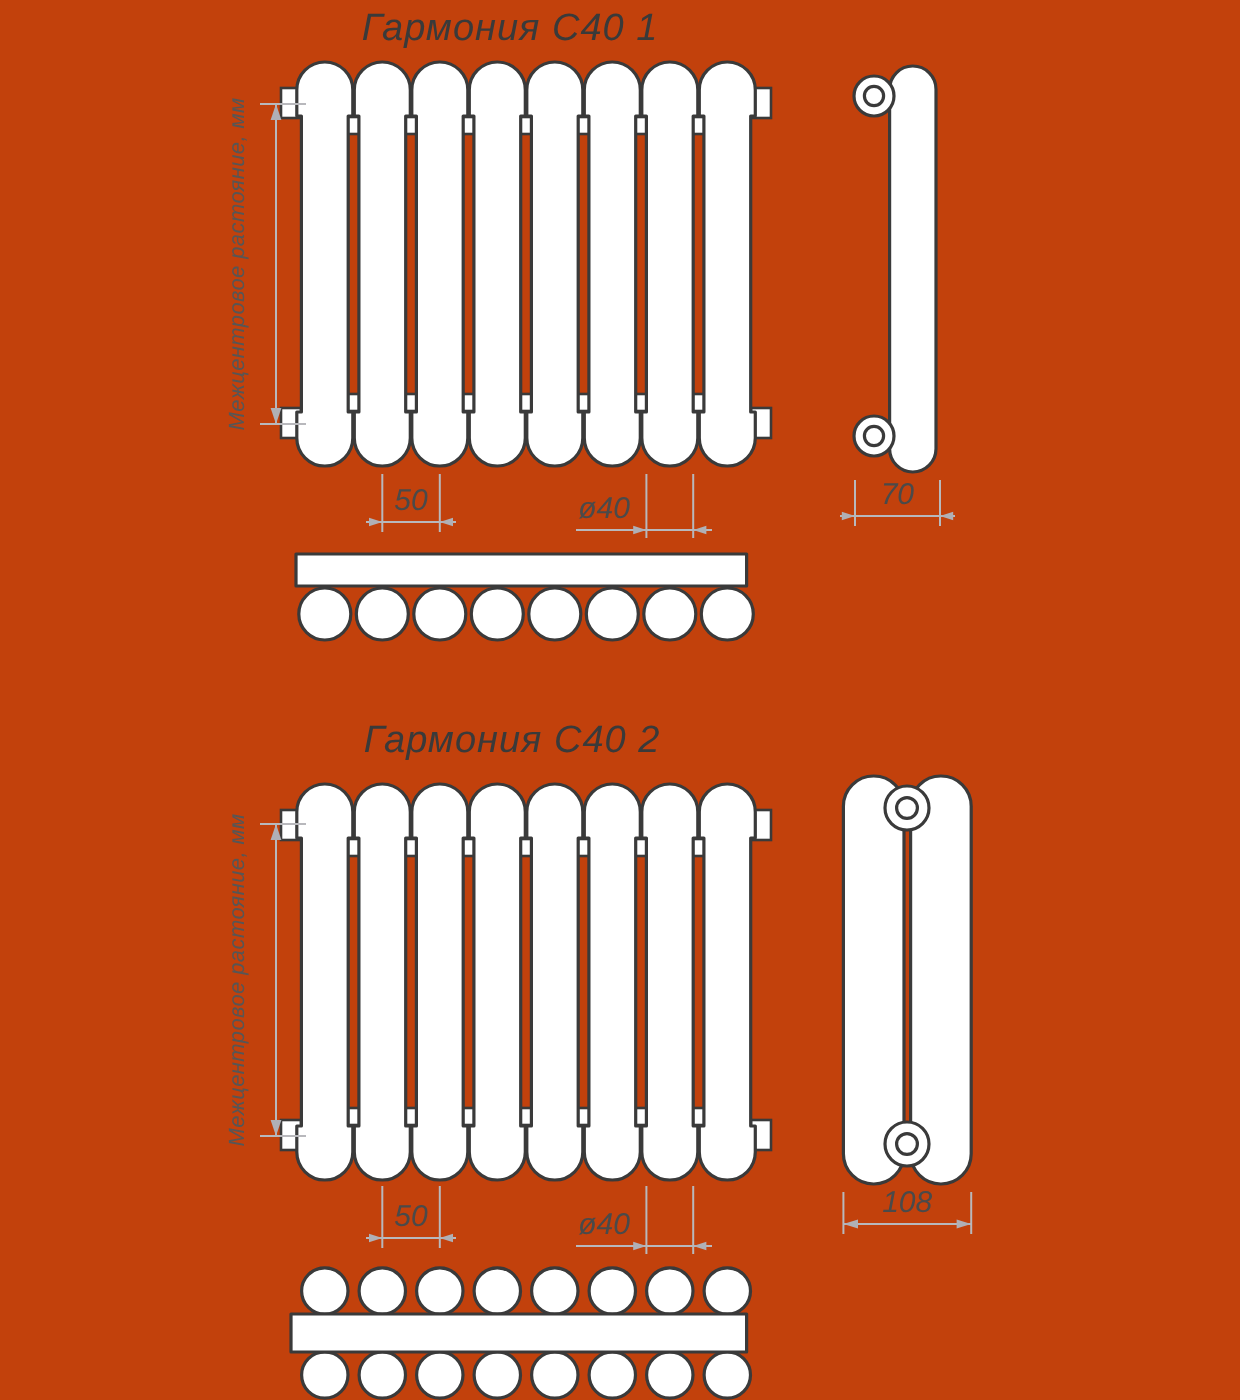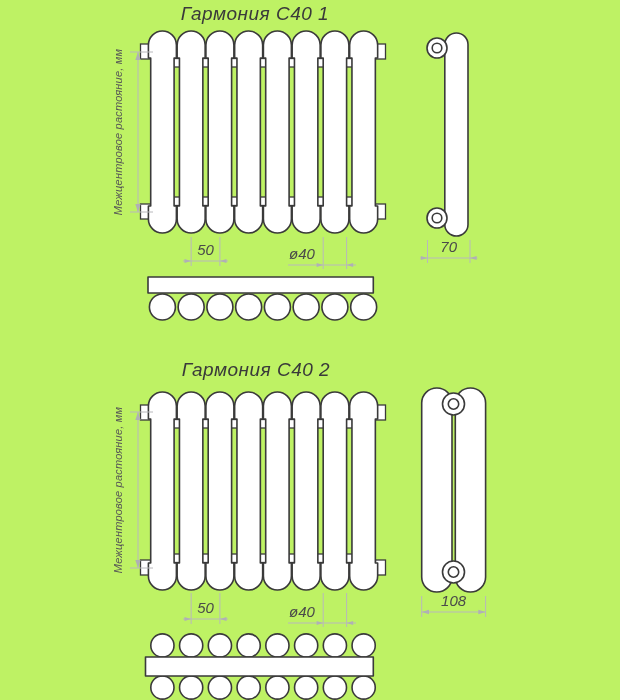--- a/index.html
+++ b/index.html
@@ -1,16 +1,16 @@
 <!DOCTYPE html>
 <html><head>
 <meta charset="utf-8">
 <style>
   html,body{margin:0;padding:0;background:#ffffff;}
-  .canvas{position:relative;width:620px;height:700px;background:#bef264;overflow:hidden;
+  .canvas{position:relative;width:620px;height:700px;background:#c2410c;overflow:hidden;
           font-family:"Liberation Sans",sans-serif;}
   svg{position:absolute;left:0;top:0;}
   .ln{stroke:#3a3a3a;stroke-width:1.6;fill:#ffffff;stroke-linejoin:round;}
   .lnthin{stroke:#3a3a3a;stroke-width:1.3;fill:#ffffff;}
   .dim{stroke:#b8b8bc;stroke-width:1;fill:none;}
   .dimfill{fill:#b0b0b6;stroke:none;}
   .dimtext{font:italic 15px "Liberation Sans",sans-serif;fill:#4a4a4a;}
   .title{font:italic 19px "Liberation Sans",sans-serif;fill:#3a3a3a;letter-spacing:0.5px;}
   .axistext{font:italic 11px "Liberation Sans",sans-serif;fill:#565656;letter-spacing:0.2px;}
 </style>

